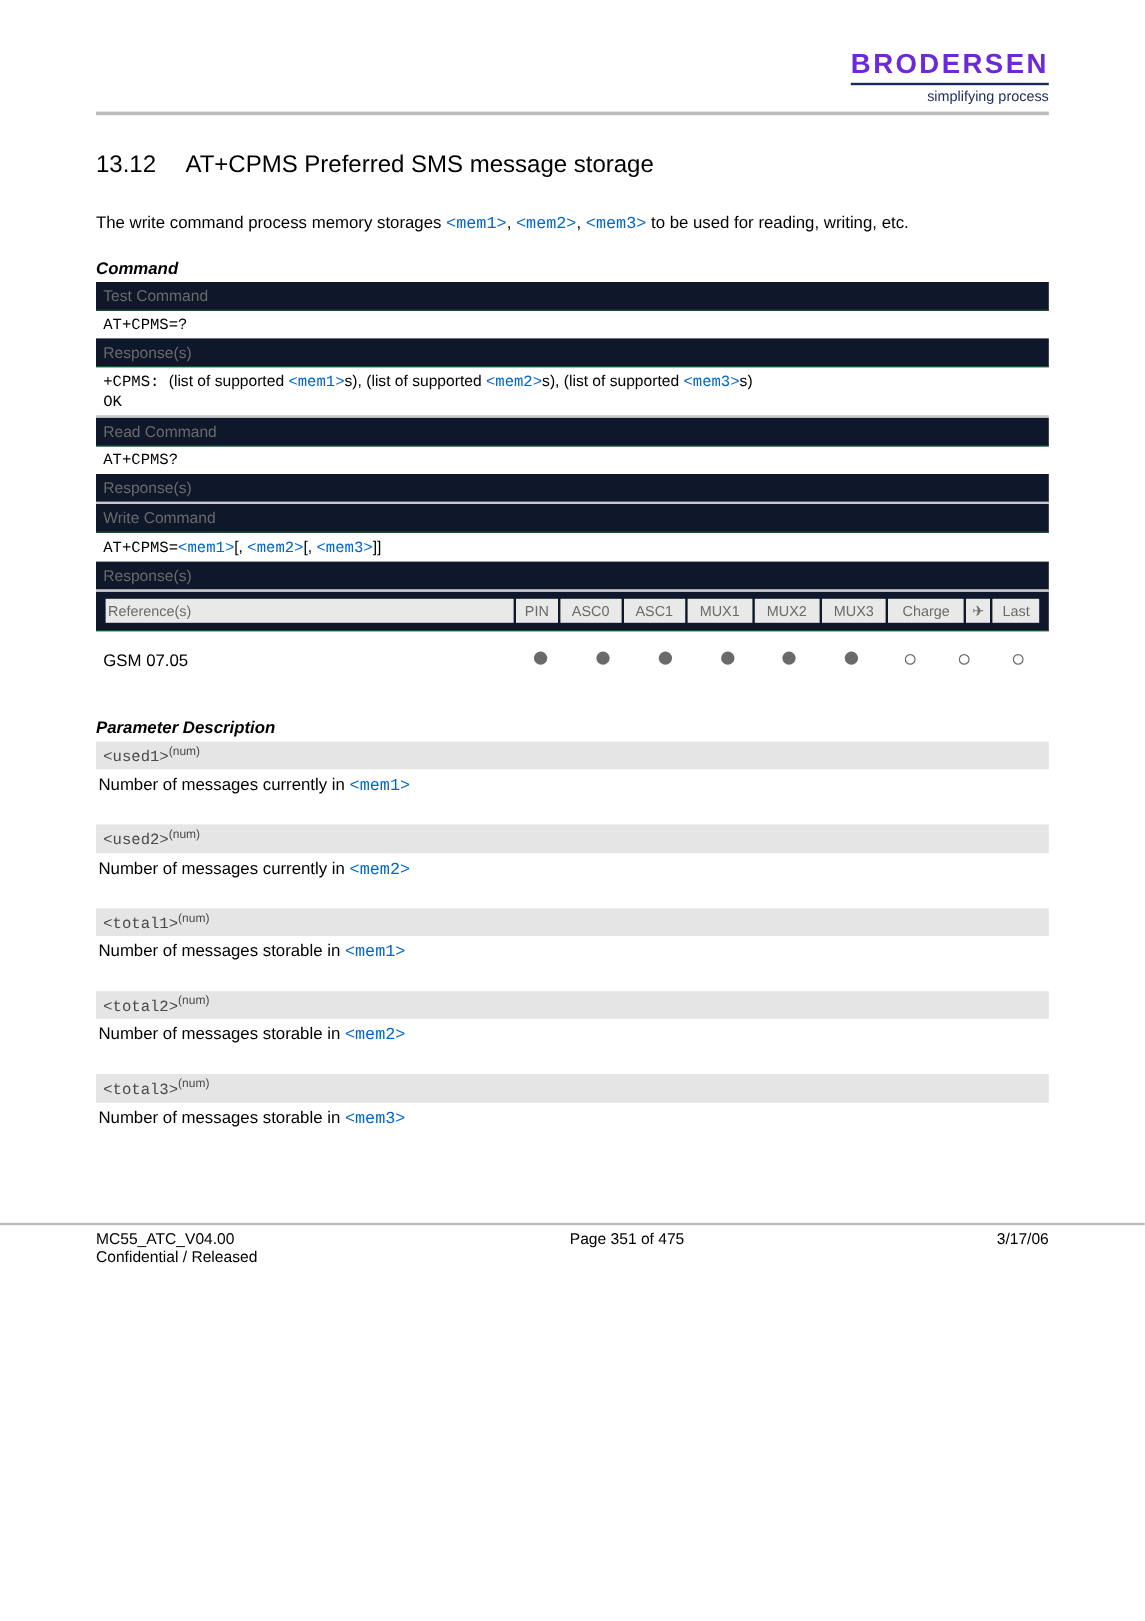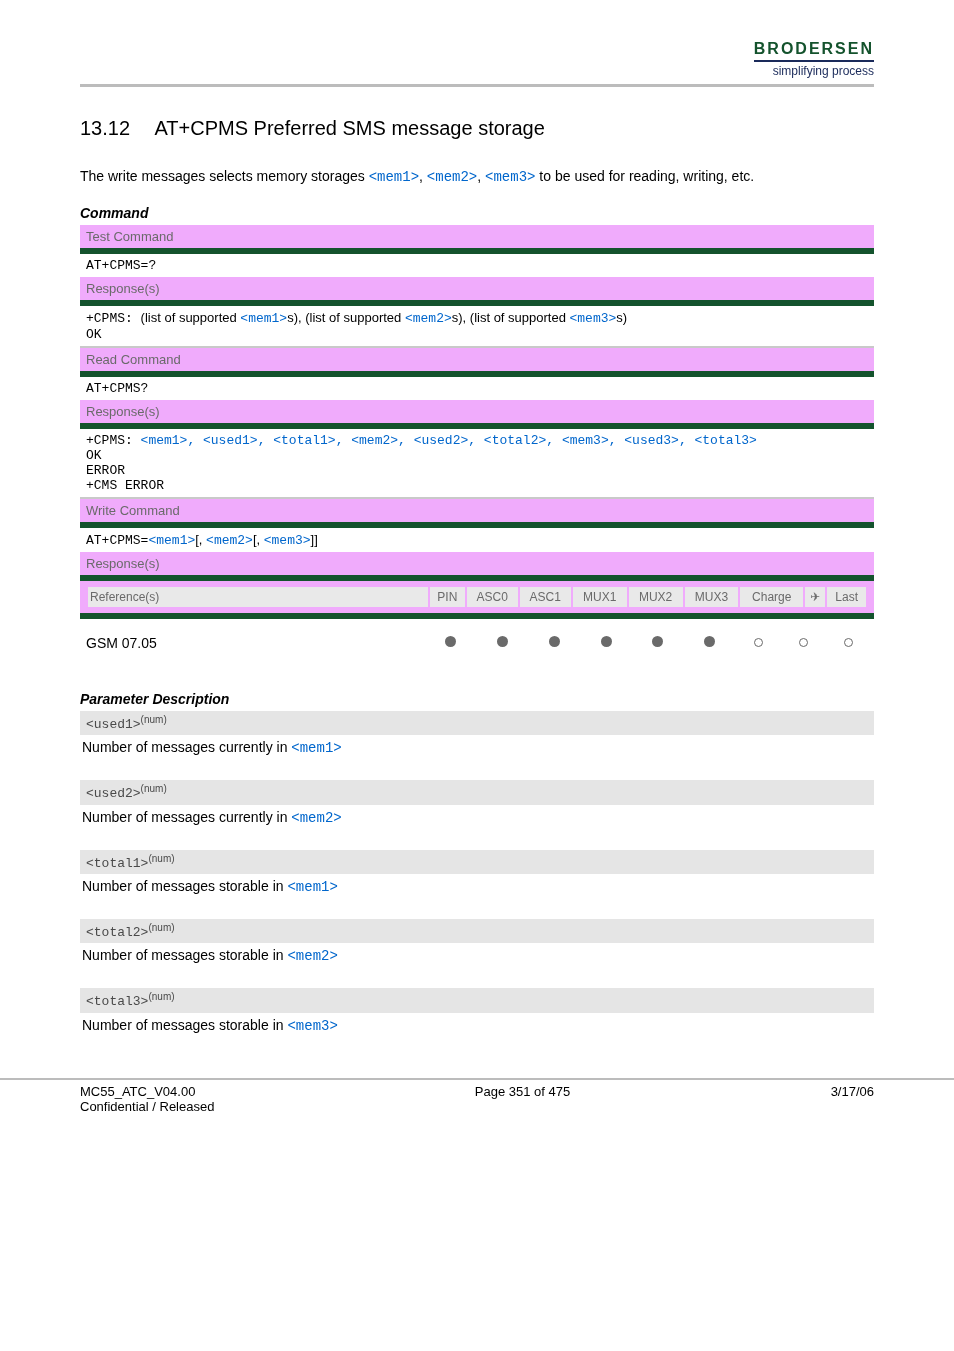--- a/index.html
+++ b/index.html
@@ -15,24 +15,24 @@
   }
   .header {
     display: flex;
     justify-content: flex-end;
     align-items: center;
     margin-bottom: 6px;
   }
   .brand-block { text-align: right; }
   .brand {
     font-family: Arial, sans-serif;
-    font-size: 16px;
+    font-size: 23px;
     font-weight: 900;
     letter-spacing: 2px;
-    color: #14532d;
+    color: #6d28d9;
   }
   .brand-hr {
     height: 2px;
     background: #1a2a5a;
     margin: 2px 0;
   }
   .tagline {
     font-family: Arial, sans-serif;
     font-size: 12px;
     color: #1a2a5a;
@@ -64,24 +64,24 @@
     width: 100%;
     border-collapse: collapse;
     margin-bottom: 24px;
   }
   .syntax-table td {
     padding: 4px 6px;
     font-size: 13px;
     vertical-align: middle;
   }
   .syntax-table .hdr {
-    background: #f0abfc;
+    background: #0f172a;
     color: #6a6a6a;
     font-size: 12px;
-    border-bottom: 6px solid #14532d;
+    border-bottom: 1px solid #14532d;
   }
   .syntax-table .sep td {
     border-top: 2px solid #c9c9c9;
     padding: 0; height: 0; line-height: 0;
   }
   .mono-row { font-family: "Courier New", monospace; }
   .dot-filled {
     display: inline-block;
     width: 11px; height: 11px;
     background: #6a6a6a;
@@ -108,20 +108,21 @@
   .param-name sup {
     font-family: Arial, sans-serif;
     font-size: 10px;
     color: #4a4a4a;
   }
   .param-desc {
     padding: 4px 6px 14px 2px;
     font-size: 14px;
   }
   .footer {
+    margin-top: 34px;
     border-top: 2px solid #bcbcbc;
     padding: 4px 80px 20px 80px;
     display: flex;
     justify-content: space-between;
     font-size: 13px;
   }
   .left-col { text-align: left; }
   .mid-col { text-align: center; }
   .right-col { text-align: right; }
   .ref-grid {
@@ -149,21 +150,21 @@
     </div>
   </div>
   <div class="top-hr"></div>
 
   <h1 class="section-title">
     <span class="secno">13.12</span>
     <span>AT+CPMS   Preferred SMS message storage</span>
   </h1>
 
   <p class="intro">
-    <span>The write messages selects memory storages </span><span class="mono blue">&lt;mem1&gt;</span><span>, </span><span class="mono blue">&lt;mem2&gt;</span><span>, </span><span class="mono blue">&lt;mem3&gt;</span><span> to be used for reading, writing, etc.</span>
+    <span>The write command process memory storages </span><span class="mono blue">&lt;mem1&gt;</span><span>, </span><span class="mono blue">&lt;mem2&gt;</span><span>, </span><span class="mono blue">&lt;mem3&gt;</span><span> to be used for reading, writing, etc.</span>
   </p>
 
   <div class="subhead">Command</div>
 
   <table class="syntax-table">
     <tbody>
         <tr class="hdr">
           <td>Test Command</td>
         </tr>
     <tr>
@@ -186,28 +187,20 @@
           <td></td>
         </tr>
     <tr class="hdr">
           <td>Read Command</td>
         </tr>
     <tr>
           <td class="mono-row">AT+CPMS?</td>
         </tr>
     <tr class="hdr">
           <td>Response(s)</td>
-        </tr>
-    <tr>
-          <td class="mono-row">
-      <span>+CPMS: </span><span class="blue">&lt;mem1&gt;, &lt;used1&gt;, &lt;total1&gt;, &lt;mem2&gt;, &lt;used2&gt;, &lt;total2&gt;, &lt;mem3&gt;, &lt;used3&gt;, &lt;total3&gt;</span><br>
-      <span>OK</span><br>
-      <span>ERROR</span><br>
-      <span>+CMS ERROR</span>
-    </td>
         </tr>
 
     <tr class="sep">
           <td></td>
         </tr>
     <tr class="hdr">
           <td>Write Command</td>
         </tr>
     <tr>
           <td class="mono-row">

